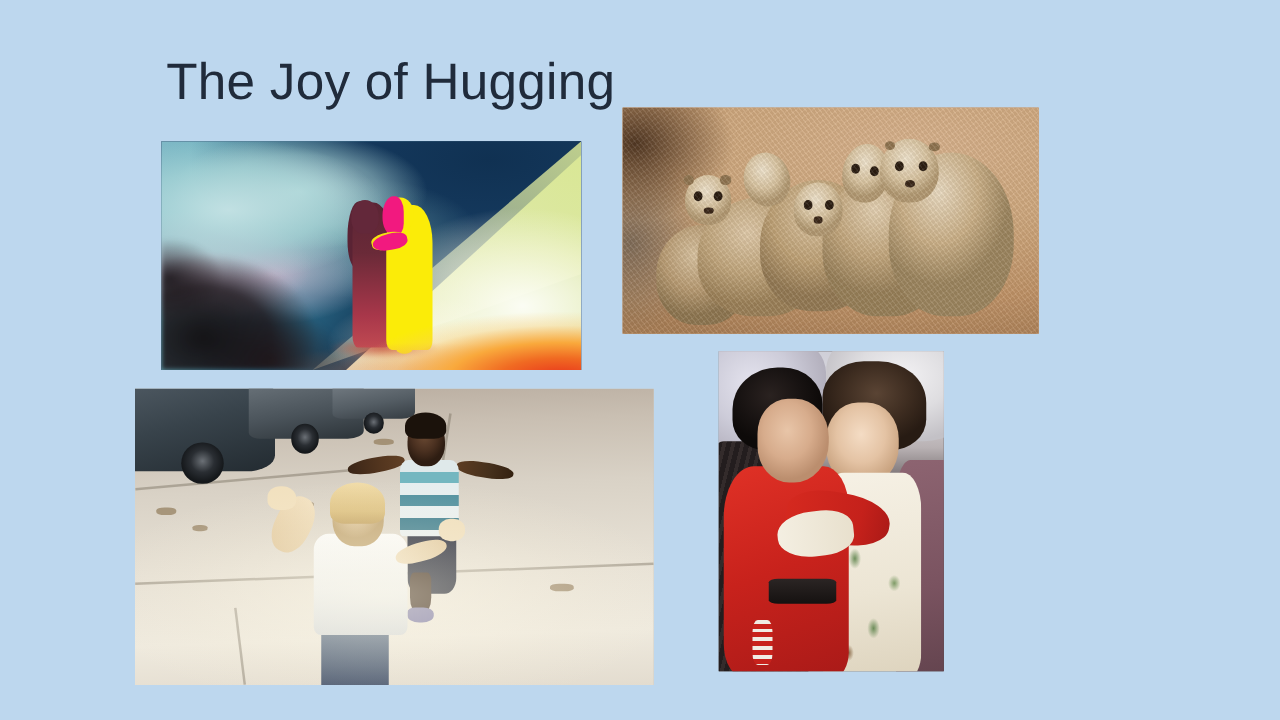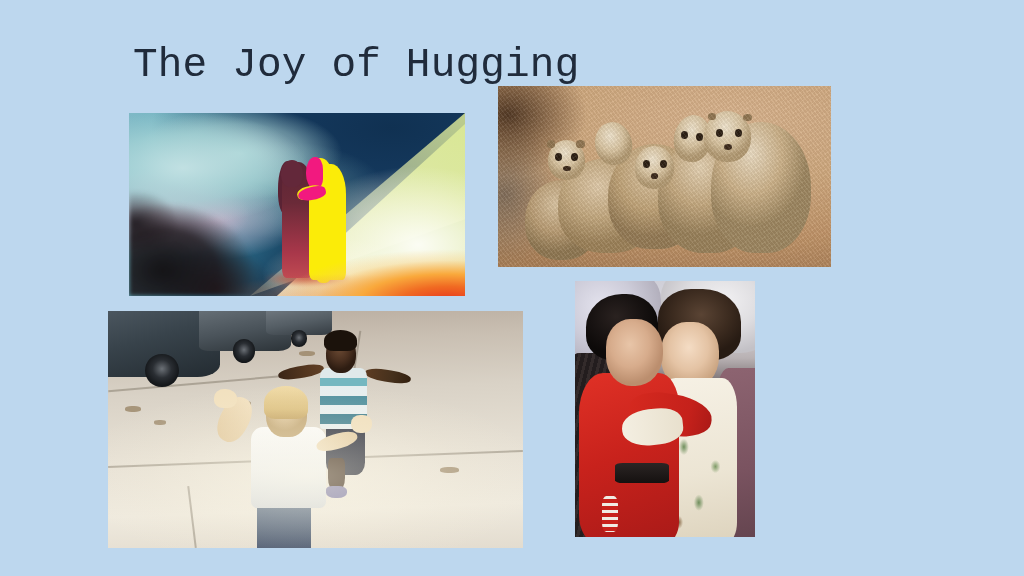--- a/index.html
+++ b/index.html
@@ -11,21 +11,20 @@
   body {
     font-family: "Liberation Sans", sans-serif;
   }
 
   .slide {
     position: relative;
     width: 1024px;
     height: 576px;
     overflow: hidden;
     background: #bdd7ee;
-    font-family: Liberation Mono, monospace;
   }
 
   
   .slide-title {
     position: absolute;
     left: 133px;
     top: 44px;
     font-size: 41px;
     line-height: 1.05;
     font-weight: 400;

